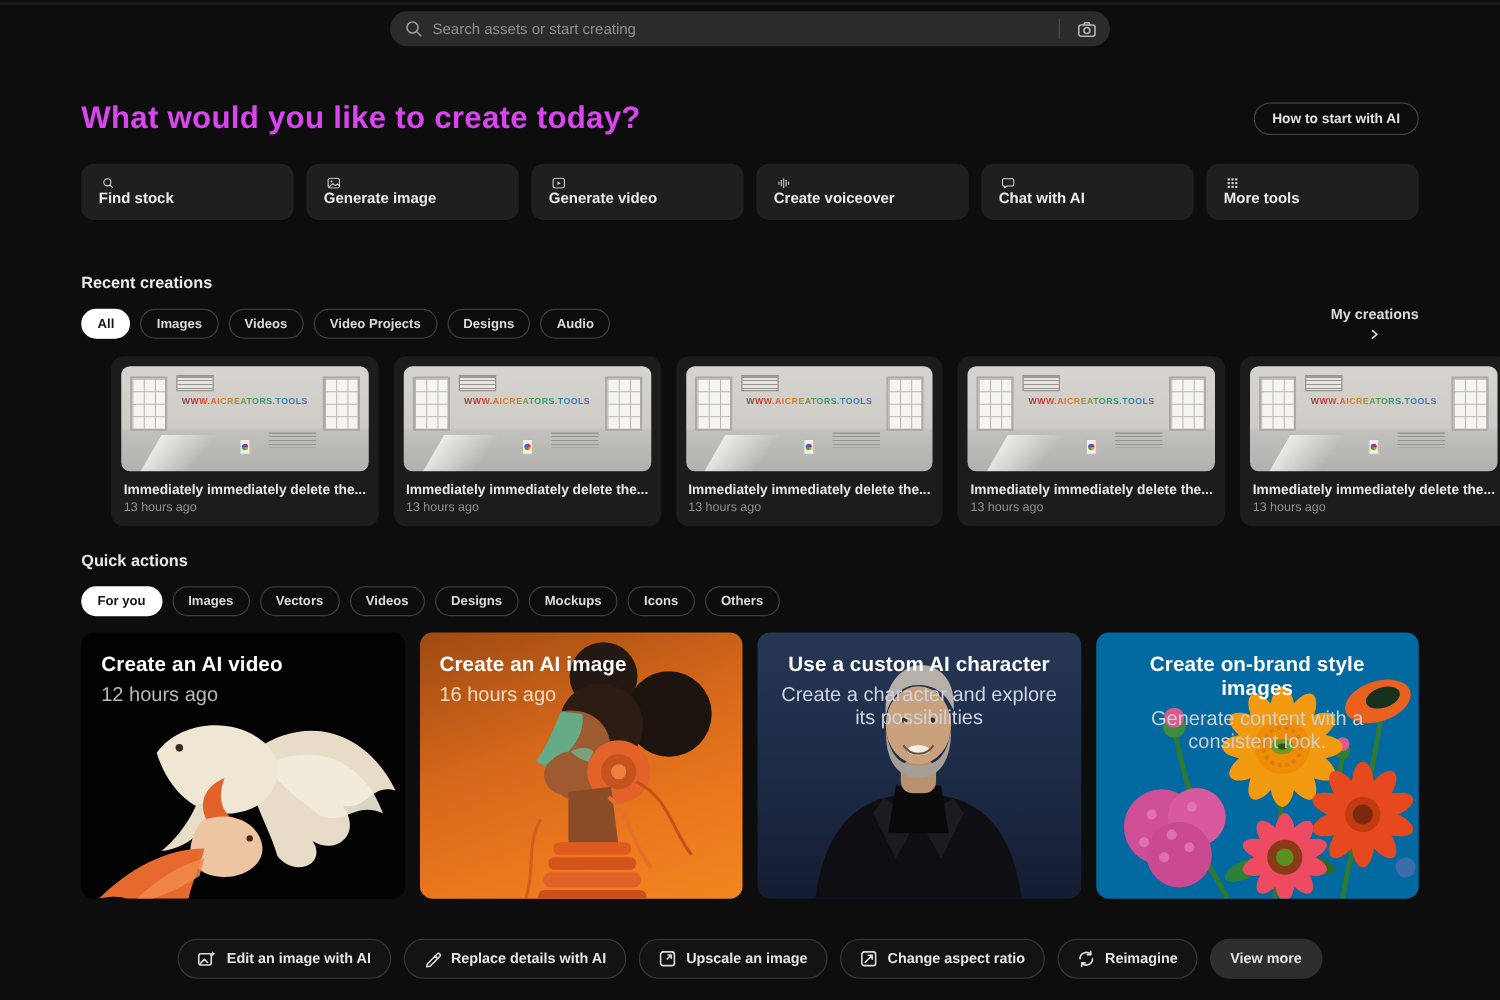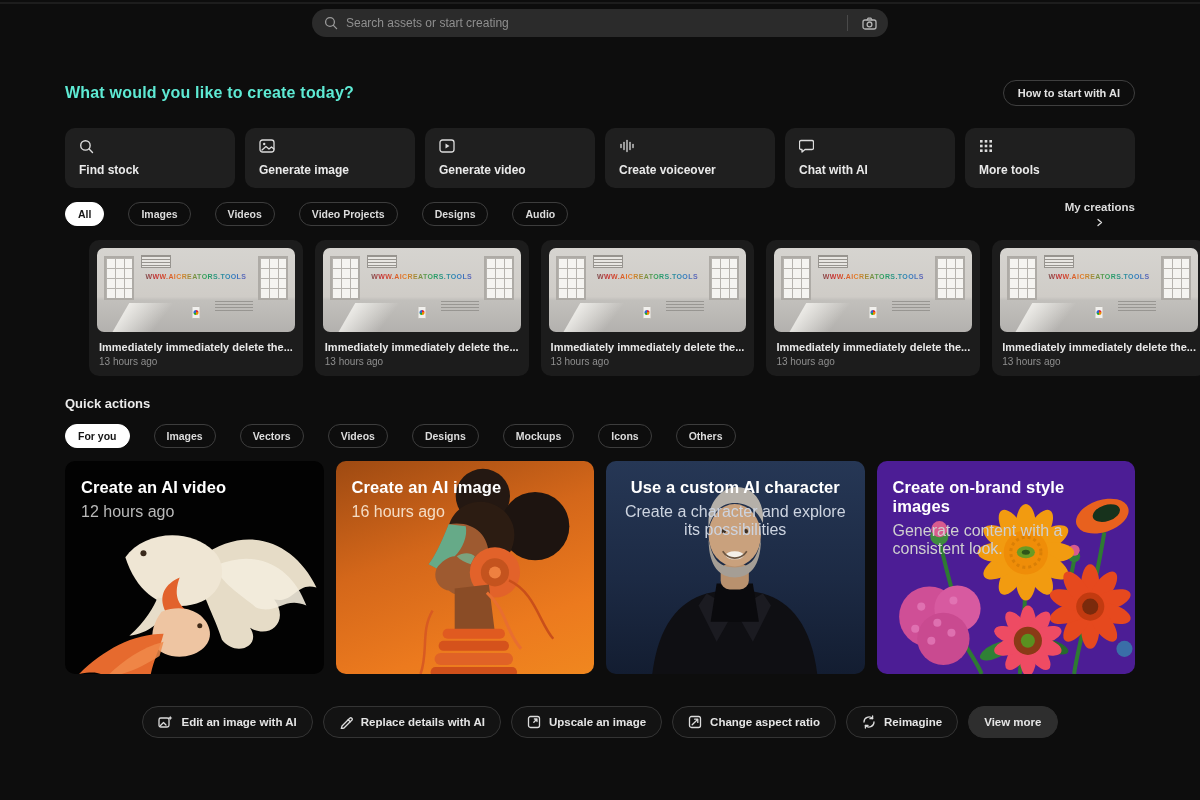--- a/index.html
+++ b/index.html
@@ -24,42 +24,42 @@
     color:#e6e6e6; font-size:12px; font-family:"Liberation Sans", sans-serif;
   }
   .searchbar input::placeholder { color:#8f8f8f; }
   .search-divider { width:1px; height:16px; background:#4a4a4a; }
   .cam-btn { width:26px; height:22px; display:flex; align-items:center; justify-content:center; border-radius:6px; background:transparent; border:none; cursor:pointer; }
 
   .main { padding:0 65px; }
 
   
   .hero { margin-top:34px; display:flex; justify-content:space-between; align-items:center; }
-  .hero h1 { font-size:16px; font-weight:700; color:#5eead4; letter-spacing:.2px; }
+  .hero h1 { font-size:25px; font-weight:700; color:#d946ef; letter-spacing:.2px; }
   .pill-btn {
     border:1px solid #3f3f3f; background:transparent; color:#e3e3e3;
     border-radius:999px; padding:6px 14px; font-size:11px; font-weight:700;
     font-family:"Liberation Sans", sans-serif; cursor:pointer; white-space:nowrap;
   }
 
   
   .tools { margin-top:22px; display:grid; grid-template-columns:repeat(6,1fr); gap:10px; }
   .tool-card {
-    background:#1f1f1f; border-radius:10px; height:60px; padding:11px 14px;
+    background:#1f1f1f; border-radius:10px; height:45px; padding:11px 14px;
     display:flex; flex-direction:column; justify-content:space-between; cursor:pointer;
   }
   .tool-card svg { display:block; }
   .tool-label { font-size:12px; font-weight:700; color:#eaeaea; }
 
   
   .section-h { font-size:13px; font-weight:700; color:#ebebeb; }
   .recent-h { margin-top:42px; }
   .quick-h { margin-top:20px; }
   .filter-row { margin-top:13px; display:flex; justify-content:space-between; align-items:center; }
-  .pills { display:flex; gap:24px;justify-content:flex-end; }
+  .pills { display:flex; gap:8px;justify-content:flex-end; }
   .pill {
     border:1px solid #3d3d3d; background:transparent; color:#dcdcdc;
     border-radius:999px; padding:5px 12px; font-size:10.5px; font-weight:700;
     font-family:"Liberation Sans", sans-serif; cursor:pointer; white-space:nowrap;
   }
   .pill.active { background:#ffffff; color:#141414; border-color:#ffffff; }
   .my-creations { display:flex; align-items:center; gap:5px; font-size:11.5px; font-weight:700; color:#dcdcdc; cursor:pointer;flex-direction:column; }
 
   
   .recent-grid { margin-top:13px; display:grid; grid-template-columns:repeat(5,1fr); gap:12px;margin-left:24px; }
@@ -116,21 +116,21 @@
   .big-card { position:relative; height:213px; border-radius:10px; overflow:hidden; cursor:pointer; }
   .big-card .txt { position:relative; z-index:2; padding:17px 16px 0; }
   .big-title { font-size:16.5px; font-weight:700; color:#ffffff; letter-spacing:.1px; }
   .big-sub { margin-top:6px; font-size:16px; font-weight:400; }
   .bc-video { background:#020202; }
   .bc-video .big-sub { color:#b9b9b9; }
   .bc-image { background:linear-gradient(160deg,#9e4a12 0%,#d4671a 40%,#ec7a1e 75%,#f0871f 100%); }
   .bc-image .big-sub { color:#f4dcc4; }
   .bc-character { background:linear-gradient(180deg,#263755 0%,#1c2a44 55%,#131d31 100%);text-align:center; }
   .bc-character .big-sub { color:#cdd4e0; }
-  .bc-brand { background:#4c1d95; }
+  .bc-brand { background:#0369a1;text-align:center; }
   .bc-brand .big-sub { color:#cfcfcf; }
   .art { position:absolute; left:0; right:0; bottom:0; z-index:1; display:block; width:100%; }
 
   
   .footer { margin-top:32px; display:flex; justify-content:center; gap:10px; }
   .fbtn {
     display:flex; align-items:center; gap:8px;
     border:1px solid #343434; background:#131313; color:#e5e5e5;
     border-radius:999px; padding:0 15px; height:32px;
     font-size:11.5px; font-weight:600; font-family:"Liberation Sans", sans-serif; cursor:pointer; white-space:nowrap;
@@ -216,20 +216,21 @@
             <rect x="10.4" y="5.7" width="2.6" height="2.6"></rect>
           <rect x="1" y="10.4" width="2.6" height="2.6"></rect>
             <rect x="5.7" y="10.4" width="2.6" height="2.6"></rect>
             <rect x="10.4" y="10.4" width="2.6" height="2.6"></rect>
         </g>
       </svg>
       <span class="tool-label">More tools</span>
     </div>
   </div>
 
+  <div class="section-h recent-h">Recent creations</div>
 
   <div class="filter-row">
     <div class="pills">
       <button class="pill active">All</button>
       <button class="pill">Images</button>
       <button class="pill">Videos</button>
       <button class="pill">Video Projects</button>
       <button class="pill">Designs</button>
       <button class="pill">Audio</button>
     </div>

